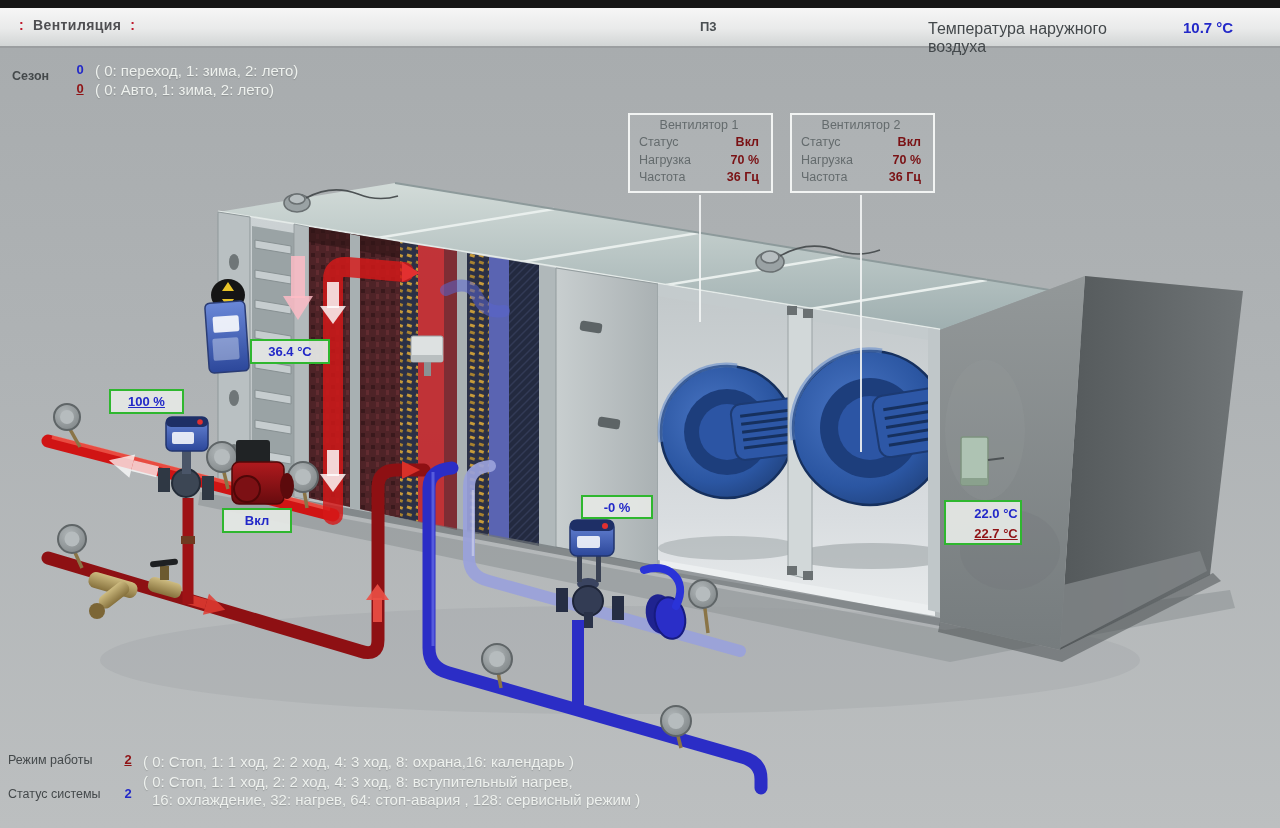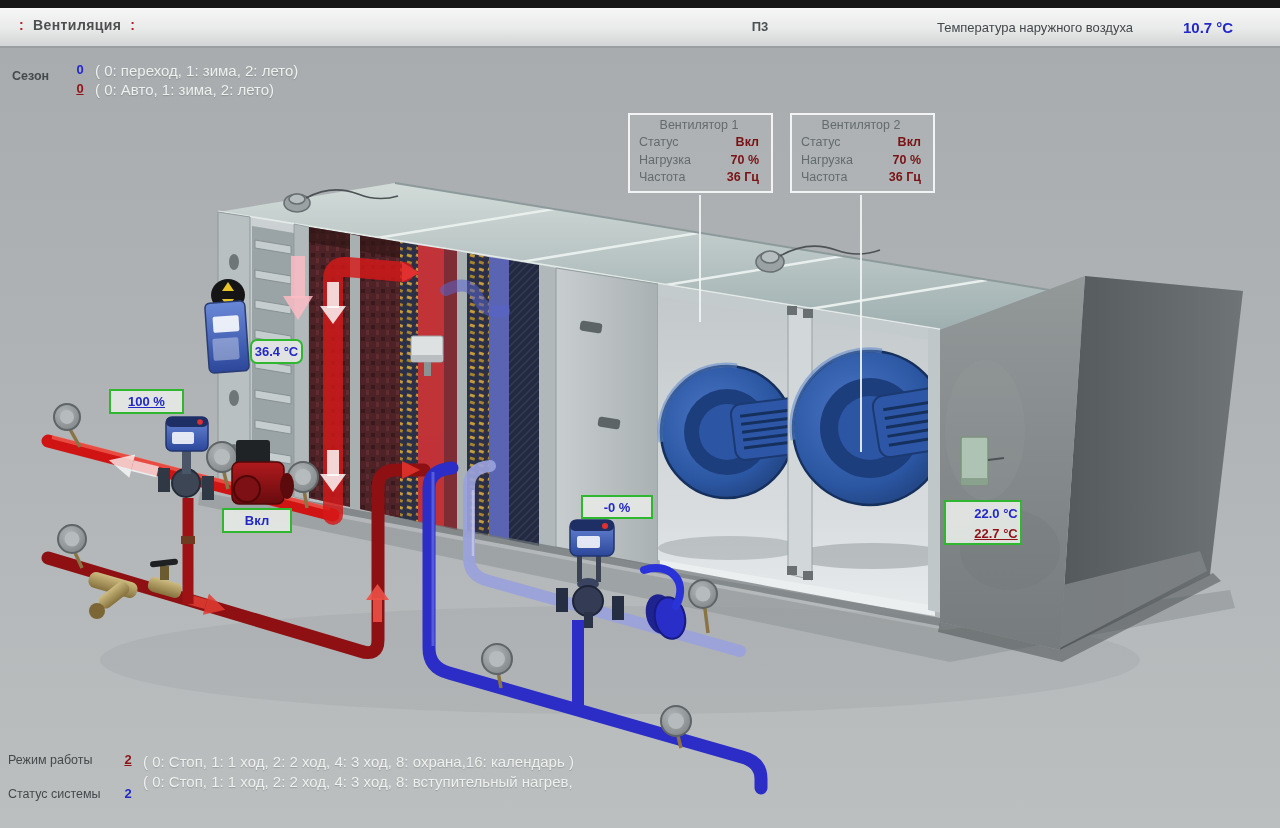--- a/index.html
+++ b/index.html
@@ -7,22 +7,22 @@
           font-family:"Liberation Sans",sans-serif;
           background:linear-gradient(180deg,#a7abad 0%,#afb3b5 45%,#bcbfc0 100%);}
   .abs{position:absolute;}
   
   .topstrip{left:0;top:0;width:1280px;height:8px;background:#161616;}
   .headerbar{left:0;top:8px;width:1280px;height:38px;
              background:linear-gradient(180deg,#f6f6f6 0%,#e9eaea 55%,#d2d5d5 100%);
              border-bottom:2px solid #9b9ea0;}
   .title{left:10px;top:17px;font-size:14px;font-weight:bold;color:#4f4f52;letter-spacing:.4px;}
   .title .colon{color:#c01a2c;padding:0 9px;}
-  .unittag{left:700px;top:19px;width:120px;text-align:center;font-size:13px;font-weight:bold;color:#4b5053;}
-  .outlabel{left:928px;top:20px;width:214px;text-align:center;font-size:13px;color:#43484b;}
+  .unittag{left:700px;top:19px;width:120px;font-size:13px;font-weight:bold;color:#4b5053;}
+  .outlabel{left:928px;top:20px;width:214px;text-align:left;font-size:16px;color:#43484b;}
   .outval{left:1183px;top:19px;font-size:15px;font-weight:bold;color:#2228c8;}
   
   .lbl{font-size:12.5px;color:#44494b;}
   .val{font-size:13px;font-weight:bold;text-align:center;width:16px;}
   .blue{color:#2228c8;} .dred{color:#8f1315;} .uline{text-decoration:underline;}
   .hint{font-size:15px;color:#eef1ee;text-shadow:0 1px 1px rgba(90,95,95,.35);white-space:nowrap;}
   
   .fanbox{width:145px;height:80px;border:2px solid #f2f4f3;box-sizing:border-box;
           background:rgba(255,255,255,0.05);padding:3px 12px 10px 9px;}
   .fanbox .ft{text-align:center;font-size:12.5px;color:#646b6d;margin-bottom:2px;}
@@ -446,29 +446,30 @@
     <div class="frow">
         <span>Нагрузка</span>
         <span class="fv">70 %</span>
       </div>
     <div class="frow">
         <span>Частота</span>
         <span class="fv">36 Гц</span>
       </div>
   </div>
 
-  <div class="abs badge one" style="left:250px;top:339px;width:53px;height:25px;border-radius:7px;">36.4 °C</div>
+  <div class="abs badge one" style="left:250px;top:339px;width:80px;height:25px;">36.4 °C</div>
   <div class="abs badge one" style="left:109px;top:389px;width:75px;height:25px;text-decoration:underline;">100 %</div>
   <div class="abs badge one" style="left:222px;top:508px;width:70px;height:25px;">Вкл</div>
   <div class="abs badge one" style="left:581px;top:495px;width:72px;height:24px;">-0 %</div>
   <div class="abs badge" style="left:944px;top:500px;width:78px;height:45px;padding-top:2px;">
     <span class="l2">22.0 °C</span>
     <span class="l2 dred uline">22.7 °C</span>
   </div>
 
   <div class="abs lbl" style="left:8px;top:753px;">Режим работы</div>
   <div class="abs val dred uline" style="left:120px;top:752px;">2</div>
   <div class="abs hint" style="left:143px;top:753px;">( 0: Стоп, 1: 1 ход, 2: 2 ход,  4: 3 ход, 8: охрана,16: календарь )</div>
 
   <div class="abs lbl" style="left:8px;top:787px;">Статус системы</div>
   <div class="abs val blue" style="left:120px;top:786px;">2</div>
   <div class="abs hint" style="left:143px;top:773px;">( 0: Стоп, 1: 1 ход, 2: 2 ход,  4: 3 ход, 8: вступительный нагрев,</div>
+  <div class="abs hint" style="left:152px;top:791px;">16: охлаждение, 32: нагрев, 64: стоп-авария  , 128: сервисный режим )</div>
 </div>
 
 </body></html>

